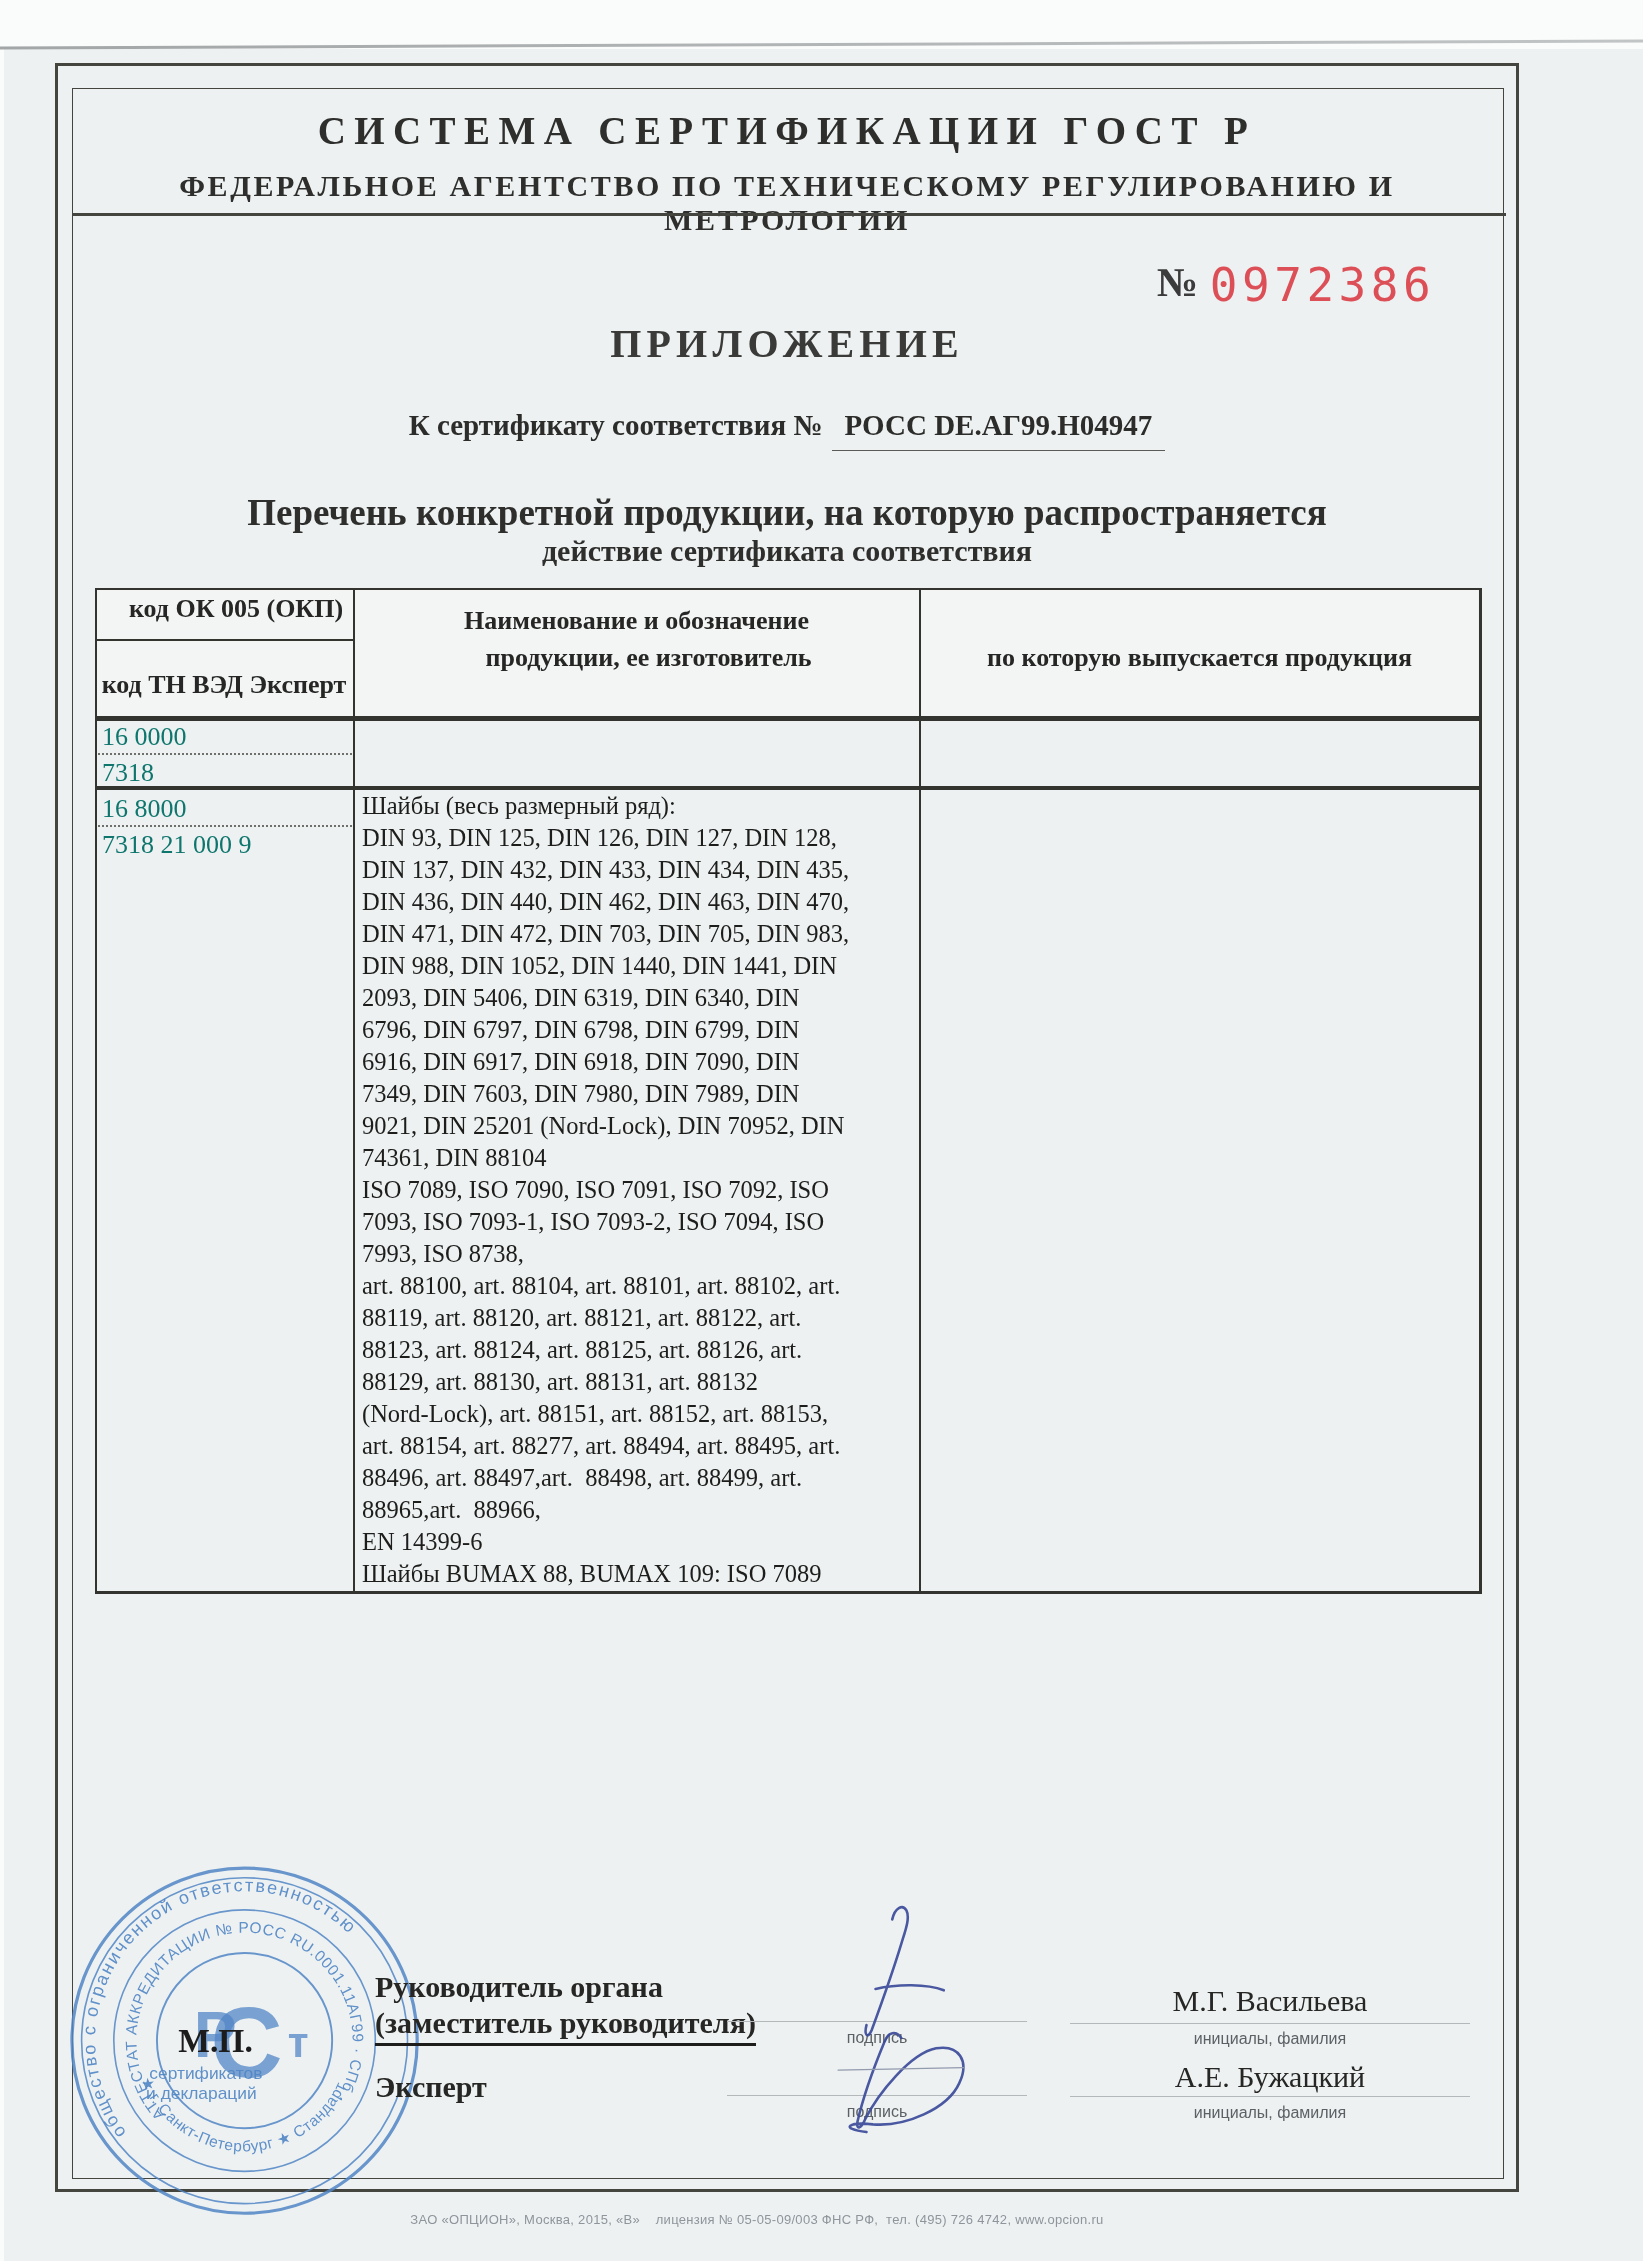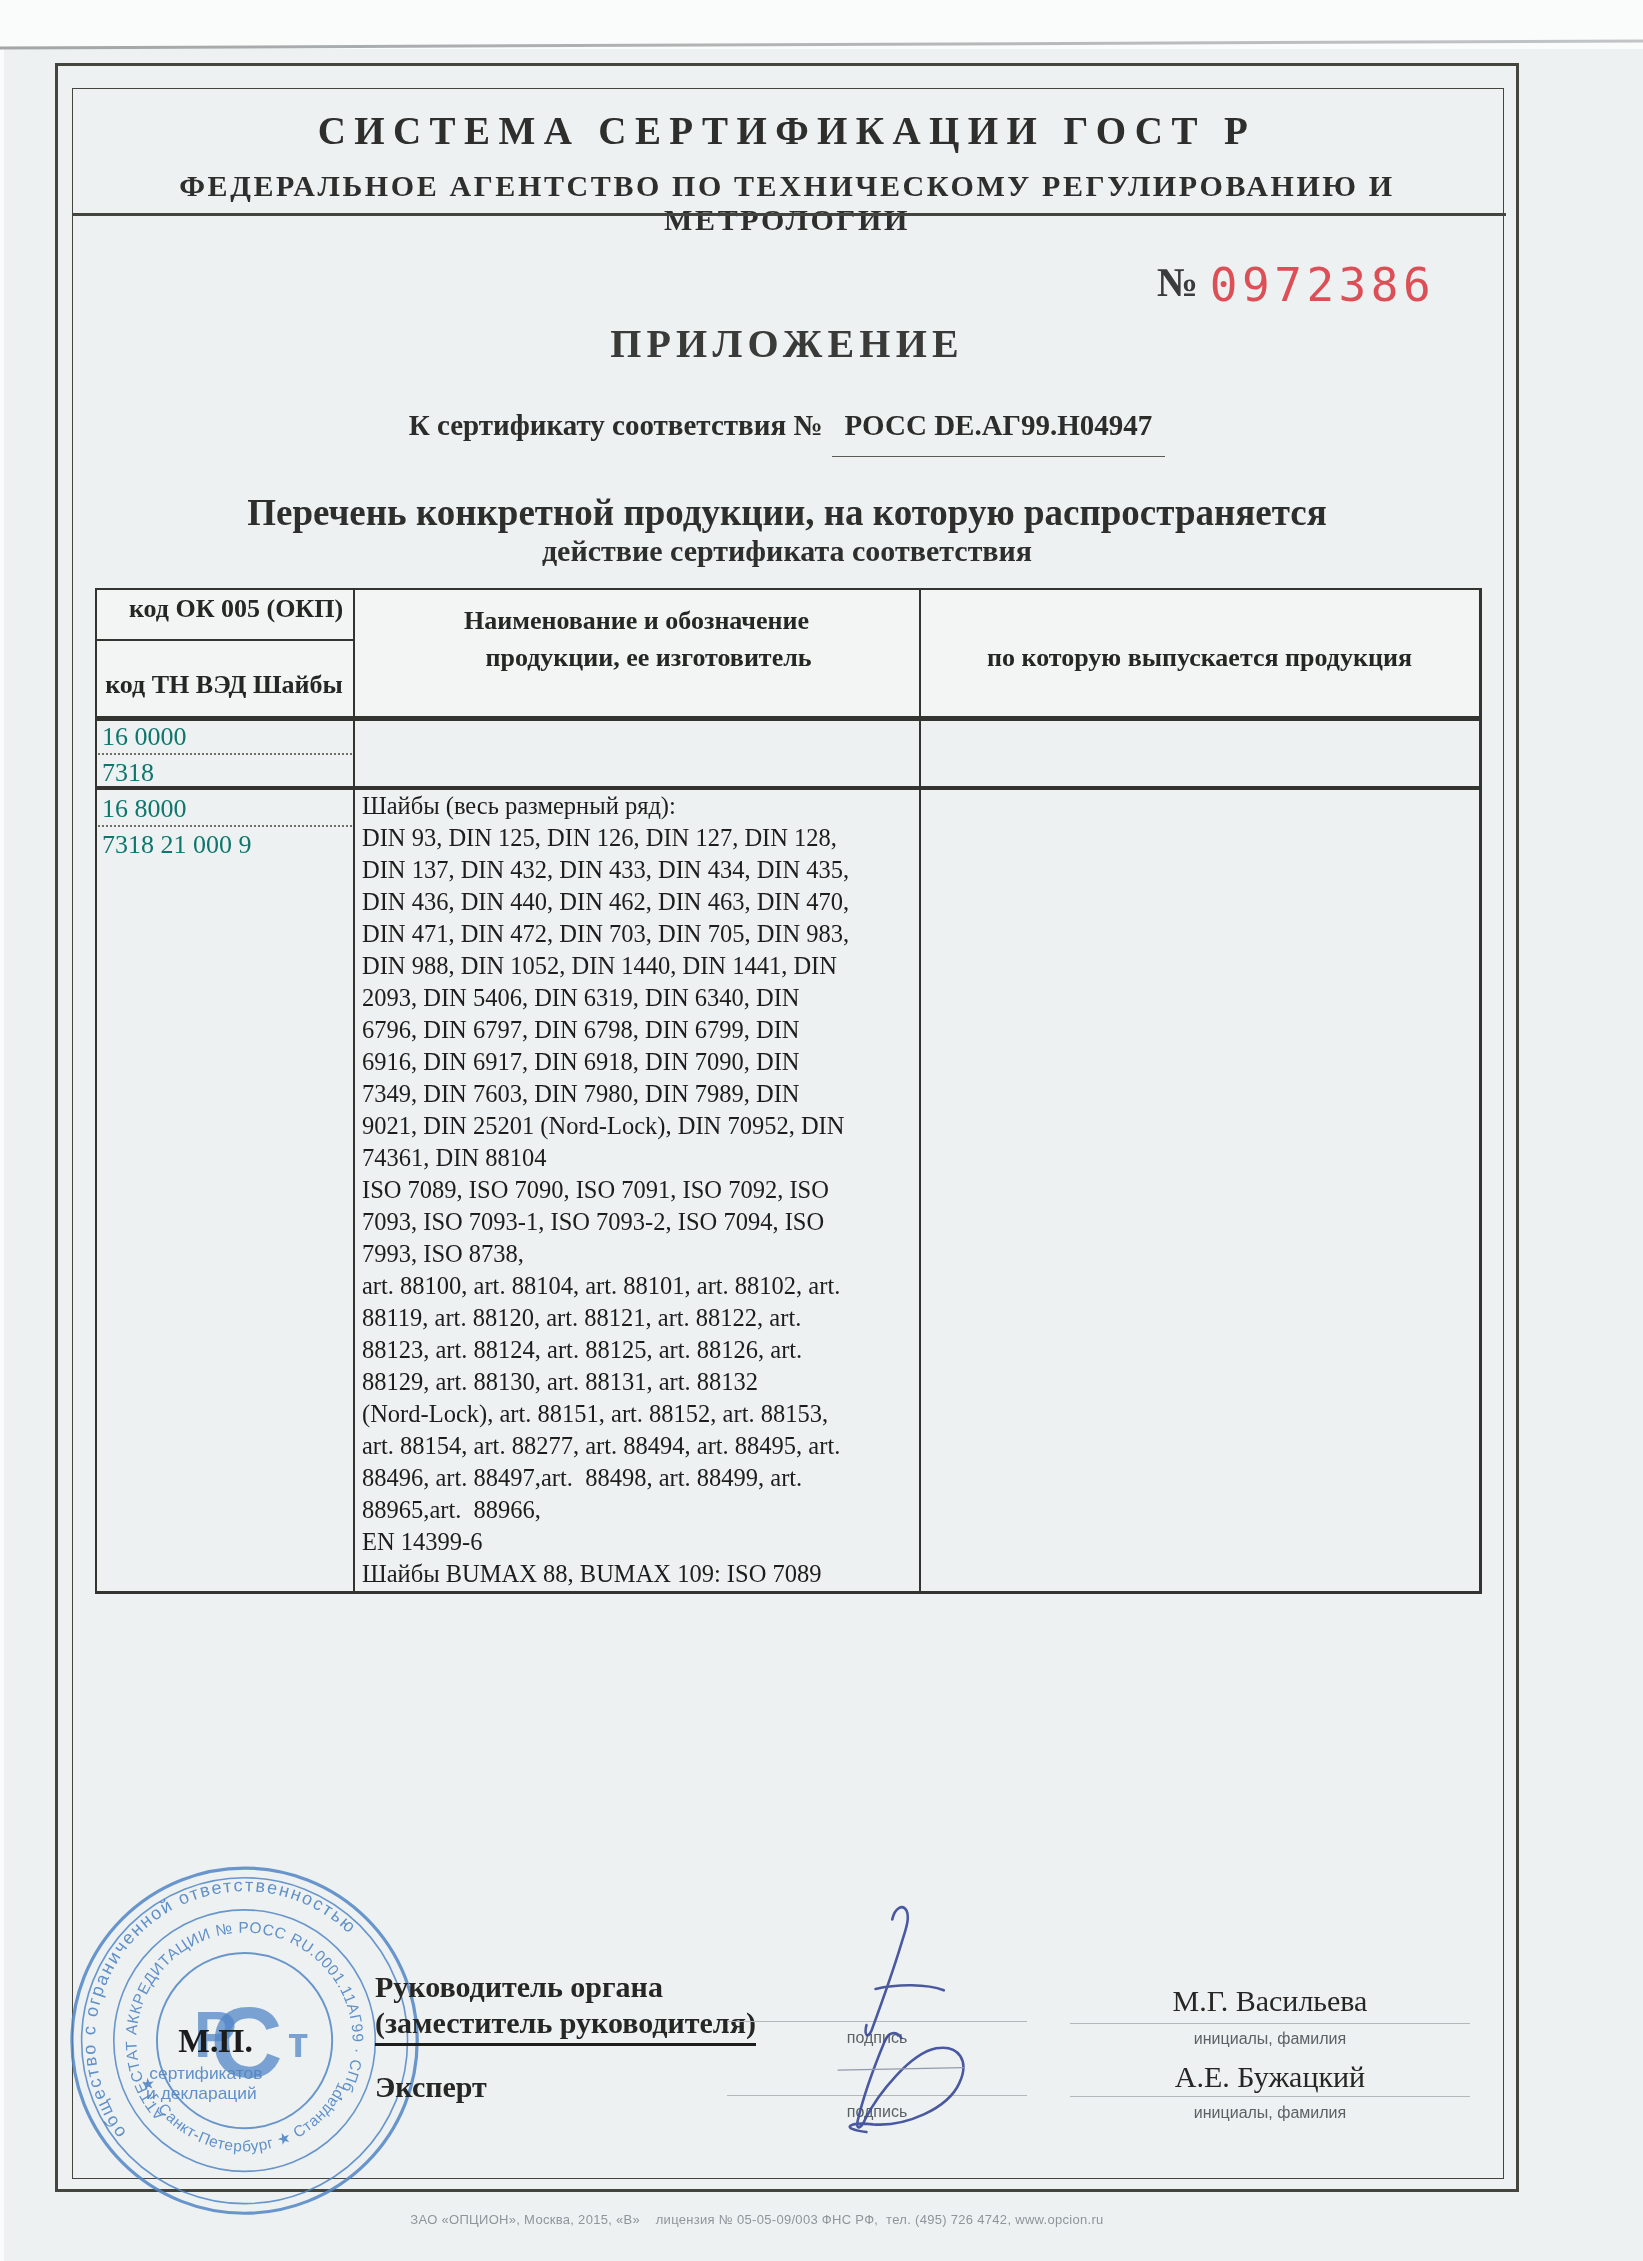--- a/index.html
+++ b/index.html
@@ -15,21 +15,21 @@
   .frame-inner{left:72px;top:88px;width:1430px;height:2089px;border:1.9px solid #45453f;}
   .ctr{left:72px;width:1430px;text-align:center;}
   .t1{top:108px;font-size:39px;font-weight:bold;letter-spacing:8.4px;color:#2e2e2c;}
   .t2{top:169px;font-size:30px;font-weight:bold;letter-spacing:2.6px;color:#2e2e2c;}
   .title-rule{left:72px;width:1434px;top:213px;height:2.6px;background:#45453f;}
   .docnum{left:1157px;top:258px;white-space:nowrap;}
   .docnum .no{font-size:41px;font-weight:bold;color:#3b3b3b;vertical-align:top;}
   .docnum .num{font-family:"DejaVu Sans Mono",monospace;font-size:46px;color:#dd4f56;letter-spacing:4.5px;margin-left:11.6px;}
   .appendix{top:320px;font-size:40px;font-weight:bold;letter-spacing:5.2px;color:#3a3a38;}
   .certline{top:409px;font-size:29px;font-weight:600;color:#2c2c2a;}
-  .certline .val{border-bottom:1.9px solid #5a5a56;padding:0 13px 15px 13px;margin-left:9px;}
+  .certline .val{border-bottom:1.9px solid #5a5a56;padding:0 13px 9px 13px;margin-left:9px;}
   .sub1{top:491px;font-size:37px;font-weight:bold;color:#2e2e2c;}
   .sub2{top:534px;font-size:30px;font-weight:bold;color:#2e2e2c;}
   .hline{background:#33332f;}
   .vline{background:#33332f;}
   .hdr-bg{left:97px;top:590px;width:1381px;height:126px;background:#f2f5f4;}
   .th{font-size:26px;font-weight:600;color:#262624;text-align:center;}
   .cell{font-size:26px;color:#0f766e;}
   .dash{border-top:2.6px dotted #6f6f6b;height:0;}
   .namecell{font-size:24.5px;line-height:32px;white-space:pre-wrap;color:#1d1d1b;}
   .sig-label{font-size:30px;font-weight:bold;color:#262624;}
@@ -77,21 +77,21 @@
   <div class="abs hline" style="left:95px;top:786px;width:1387px;height:3.9px;"></div>
   <div class="abs hline" style="left:95px;top:1591px;width:1387px;height:3.2px;"></div>
 
   <div class="abs vline" style="left:95px;top:588px;width:1.9px;height:1006px;"></div>
   <div class="abs vline" style="left:353px;top:588px;width:1.9px;height:1006px;"></div>
   <div class="abs vline" style="left:919px;top:588px;width:1.9px;height:1006px;"></div>
   <div class="abs vline" style="left:1479px;top:588px;width:2.6px;height:1006px;"></div>
 
   <div class="abs th" style="left:95px;width:282px;top:594px;">код ОК 005 (ОКП)</div>
   <div class="abs hline" style="left:95px;top:639px;width:258px;height:1.9px;"></div>
-  <div class="abs th" style="left:95px;width:258px;top:670px;">код ТН ВЭД Шайбы</div>
+  <div class="abs th" style="left:95px;width:258px;top:670px;">код ТН ВЭД Эксперт</div>
   <div class="abs th" style="left:355px;width:563px;top:606px;">Наименование и обозначение</div>
   <div class="abs th" style="left:355px;width:563px;top:643px;padding-left:12px;">продукции, ее изготовитель</div>
   <div class="abs th" style="left:920px;width:559px;top:643px;">по которую выпускается продукция</div>
 
   <div class="abs cell" style="left:102px;top:722px;">16 0000</div>
   <div class="abs dash" style="left:98px;top:753px;width:254px;"></div>
   <div class="abs cell" style="left:102px;top:758px;">7318</div>
   <div class="abs namecell" style="left:362px;top:727px;width:554px;"></div>
   <div class="abs namecell" style="left:926px;top:727px;width:551px;"></div>
 

